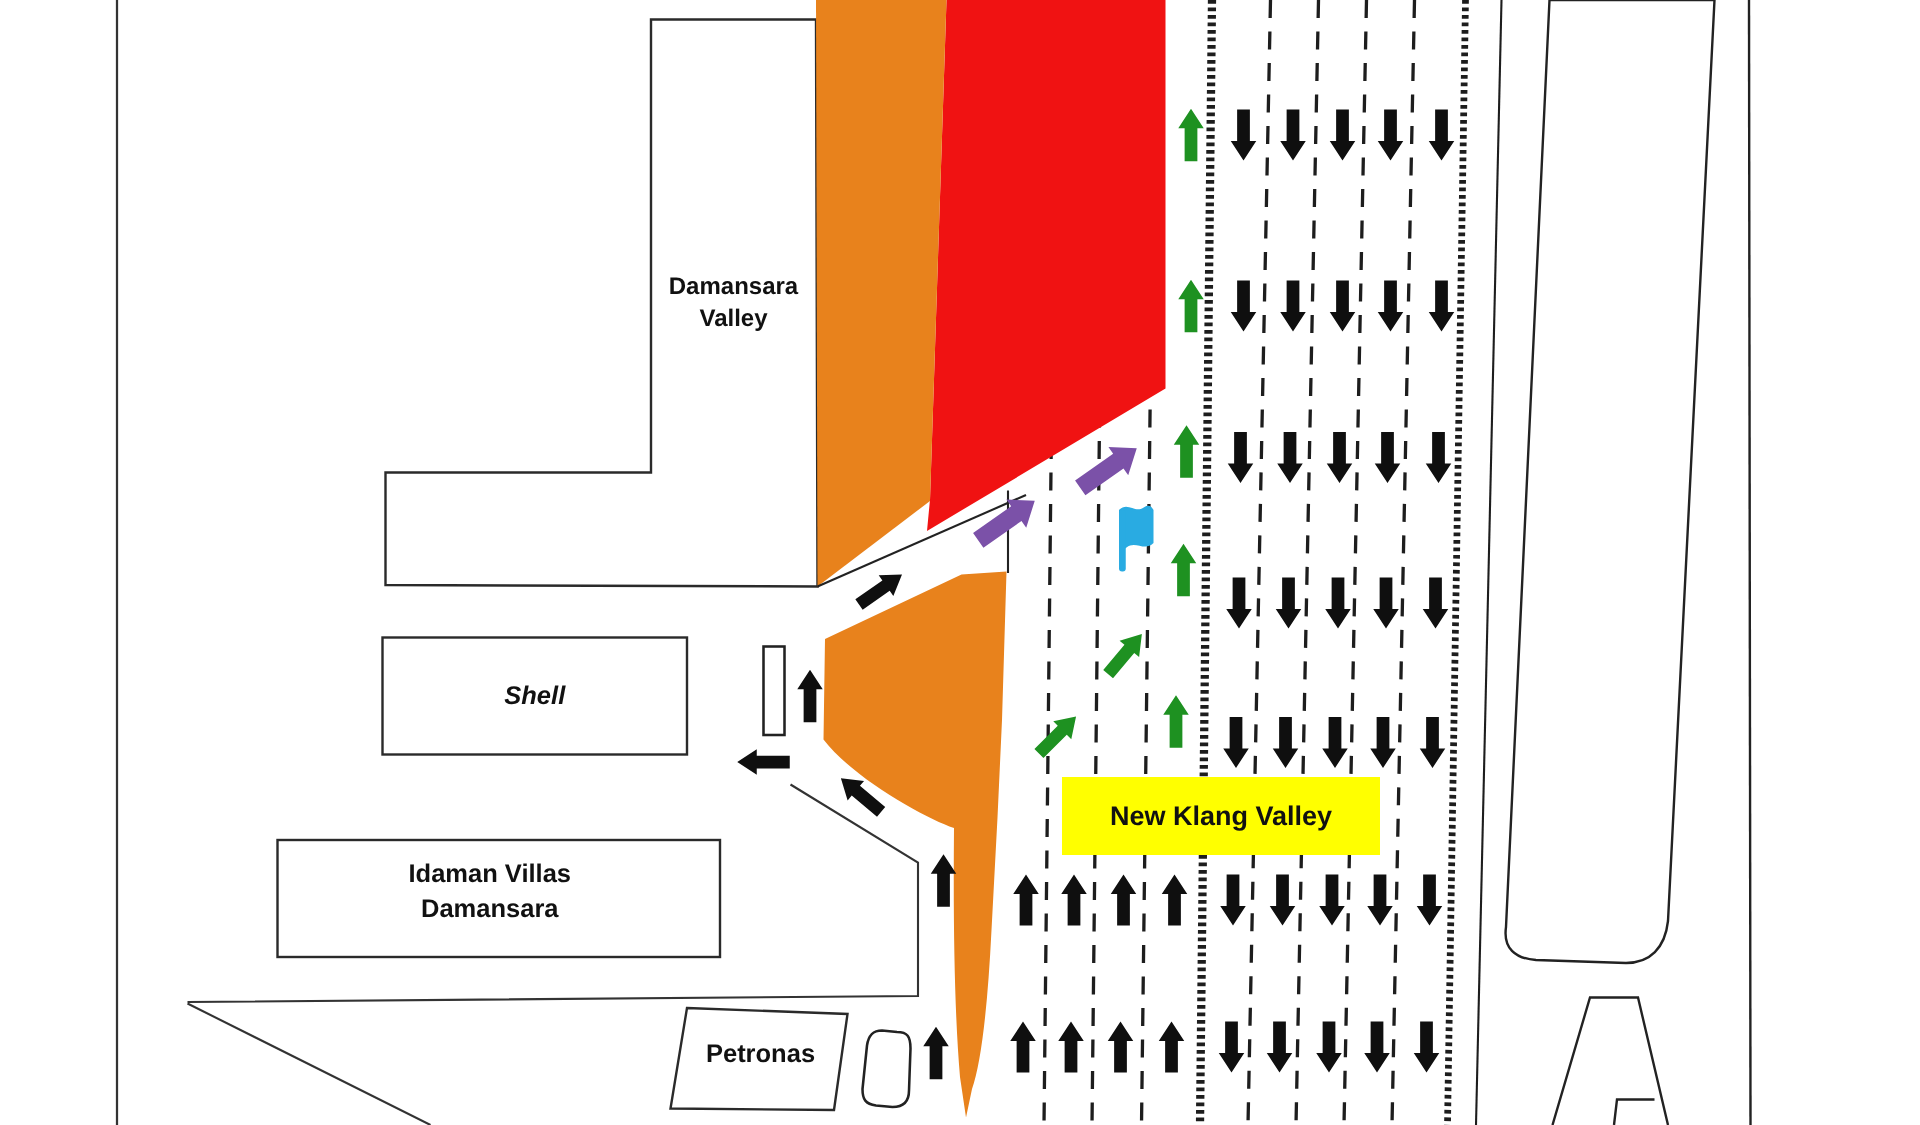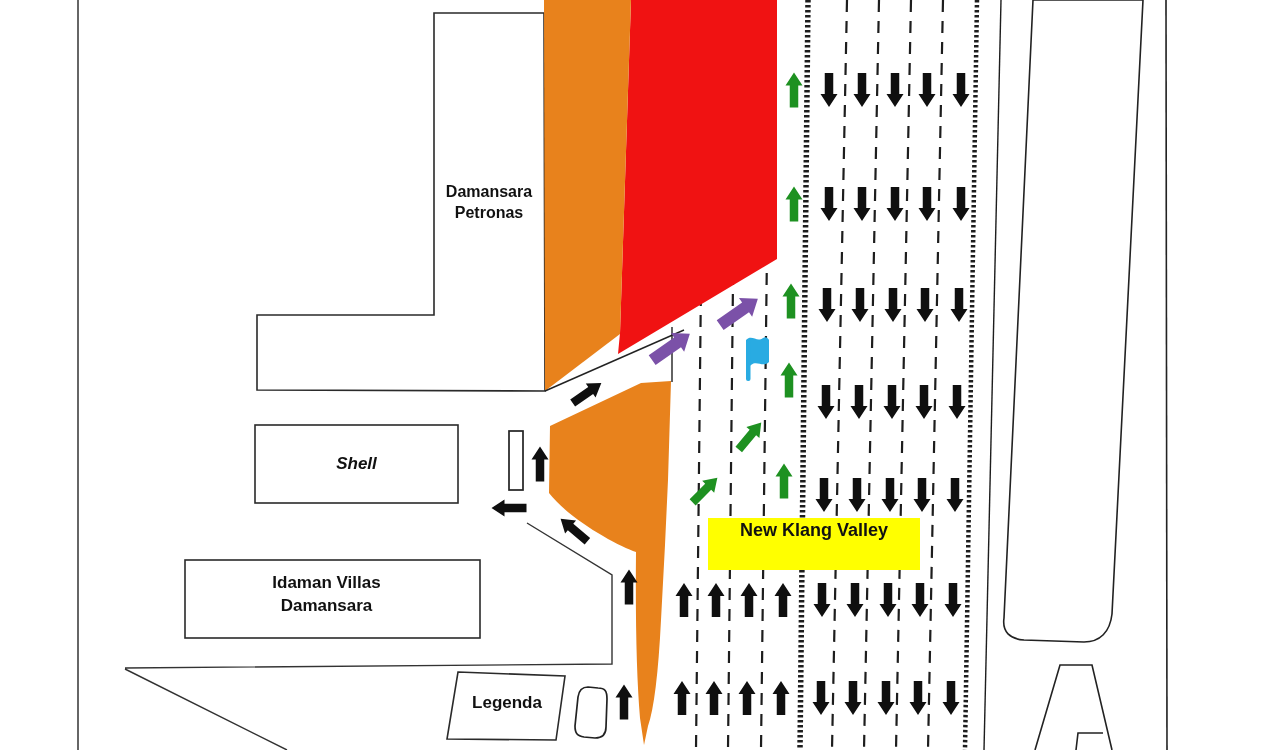--- a/index.html
+++ b/index.html
@@ -9,21 +9,21 @@
   }
   #base-svg{position:absolute;left:0;top:0;}
   .lbl{position:absolute;font-weight:700;color:#111;text-align:center;z-index:5;}
   #lbl-damansara{left:437px;top:181px;width:104px;font-size:16px;line-height:21px;}
   #lbl-shell{left:255px;top:425px;width:203px;height:78px;display:flex;align-items:center;justify-content:center;font-size:17px;font-style:italic;}
   #lbl-idaman{left:185px;top:571px;width:283px;font-size:17px;line-height:23px;}
   #lbl-petronas{left:450px;top:693px;width:114px;font-size:17px;}
   #lbl-aman{left:1019px;top:208px;width:110px;font-size:17px;line-height:23px;}
   #lbl-nkve{
     left:708px;top:518px;width:212px;height:52px;
-    display:flex;justify-content:center;
+    display:flex;flex-direction:column;justify-content:center;
     font-size:18px;line-height:25px;
   }
 </style>
 </head>
 <body>
 
 <div id="map-canvas">
 
   <svg id="base-svg" width="1280" height="750" viewBox="0 0 1280 750">
 
@@ -131,34 +131,34 @@
       </g>
 
     <g>
       <path d="M746,340 C752,334 757,343 763,338 C766,336 768,338 769,340 L769,362 C763,368 757,360 751,365 C749,367 747,365 746,363 Z" fill="#29ABE2"></path>
       <rect x="746" y="340" width="4.5" height="41" rx="2" fill="#29ABE2"></rect>
     </g>
   </svg>
 
   <div class="lbl" id="lbl-damansara">
     <div>Damansara</div>
-    <div>Petronas</div>
+    <div>Valley</div>
   </div>
 
   <div class="lbl" id="lbl-shell">
     <span>Shell</span>
   </div>
 
   <div class="lbl" id="lbl-idaman">
     <div>Idaman Villas</div>
     <div>Damansara</div>
   </div>
 
   <div class="lbl" id="lbl-petronas">
-    <span>Legenda</span>
+    <span>Petronas</span>
   </div>
 
 
   <div class="lbl" id="lbl-nkve" style="background: rgb(255, 255, 0);">
     <div>New Klang Valley</div>
   </div>
 
 </div>
 
 </body></html>

